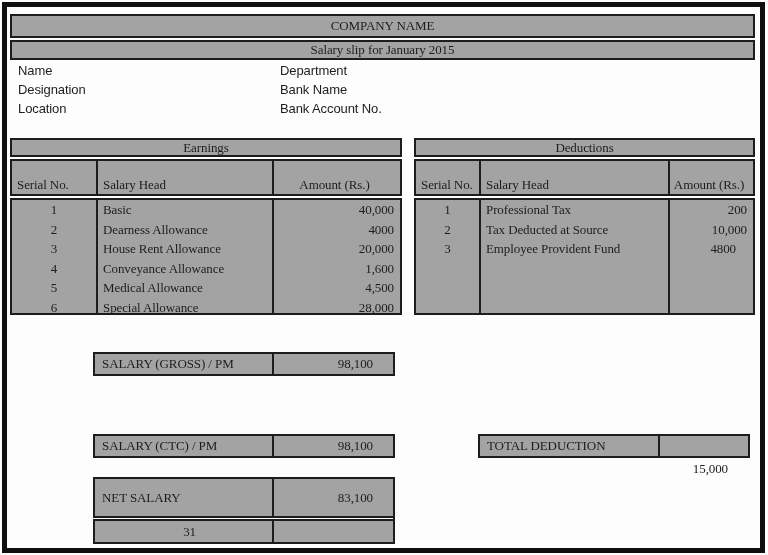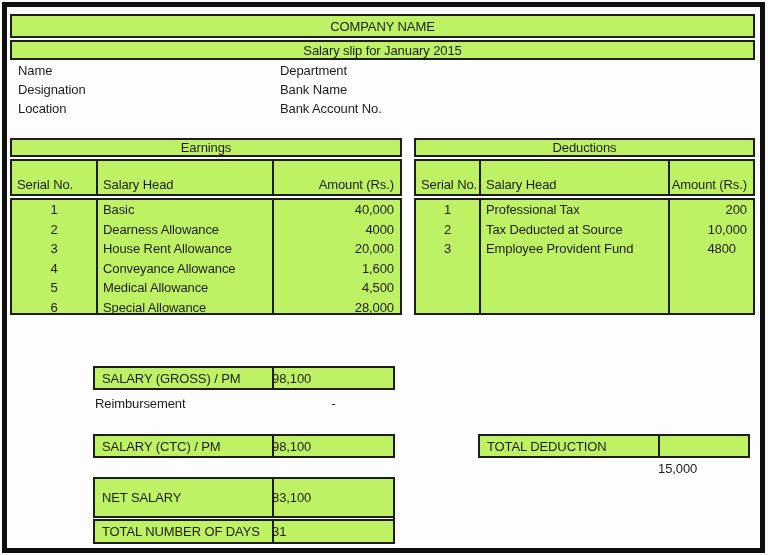--- a/index.html
+++ b/index.html
@@ -11,36 +11,36 @@
     position:relative;width:768px;height:555px;background:var(--bg);
     font-family:"Liberation Sans","DejaVu Sans",sans-serif;
     font-size:13px;color:var(--ink);overflow:hidden;
     letter-spacing:-0.1px;
   }
   .abs{position:absolute;box-sizing:border-box;}
   .frame{
     position:absolute;left:2px;top:2px;right:3px;bottom:2px;
     border:5px solid #0f0f0f;pointer-events:none;z-index:9;
   }
-  .bordered{border:2px solid var(--ink);background:#bef264;}
+  .bordered{border:2px solid var(--ink);background:#a3a3a3;font-family:Liberation Serif, serif;}
   .center-flex{display:flex;align-items:center;justify-content:center;}
   .tbl-title{font-weight:500;}
   .colheader{display:flex;align-items:flex-end;padding-bottom:2px;}
   .colheader .cell{line-height:15px;}
   .cell{box-sizing:border-box;}
   .cell.serial{text-align:center;}
   .colheader .cell.serial{text-align:left;padding-left:5px;}
   .cell.head{padding-left:7px;white-space:nowrap;overflow:hidden;}
   .cell.amount{text-align:right;padding-right:6px;white-space:nowrap;}
-  .colheader .cell.amount{text-align:right;padding-left:3px;}
+  .colheader .cell.amount{text-align:center;padding-left:3px;}
   .trow{display:flex;height:19.5px;line-height:19.5px;}
   .vline{position:absolute;top:0;bottom:0;width:2px;background:var(--ink);}
   .sumbox{display:flex;align-items:center;}
   .sumbox .label{padding-left:7px;white-space:nowrap;}
-  .sumbox .value{text-align:left;padding-right:7px;}
+  .sumbox .value{text-align:right;padding-right:20px;}
   .info-left{position:absolute;left:18px;white-space:nowrap;}
   .info-right{position:absolute;left:280px;white-space:nowrap;}
 </style>
 </head>
 <body>
 
 <div class="canvas">
 
   <div class="frame"></div>
 
@@ -138,30 +138,26 @@
       <div class="cell head" style="width:189px;">Tax Deducted at Source</div>
       <div class="cell amount" style="width:85px;">10,000</div>
     </div>
     <div class="trow">
       <div class="cell serial" style="width:63px;">3</div>
       <div class="cell head" style="width:178px;">Employee Provident Fund</div>
       <div class="cell amount" style="width:85px;">4800</div>
     </div>
   </div>
 
-  <div class="abs bordered sumbox" style="left:93px;top:352px;width:302px;height:24px;margin-top:14px;">
+  <div class="abs bordered sumbox" style="left:93px;top:352px;width:302px;height:24px;">
     <div class="vline" style="left:177px;"></div>
     <div class="cell label" style="width:177px;">SALARY (GROSS) / PM</div>
     <div class="cell value" style="width:121px;">98,100</div>
   </div>
 
-  <div class="abs" style="left:0;top:396px;width:768px;height:19px;">
-    <span class="abs" style="left:95px;white-space:nowrap;">Reimbursement</span>
-    <span class="abs" style="left:272px;width:123px;text-align:center;">-</span>
-  </div>
 
   <div class="abs bordered sumbox" style="left:93px;top:434px;width:302px;height:24px;">
     <div class="vline" style="left:177px;"></div>
     <div class="cell label" style="width:177px;">SALARY (CTC) / PM</div>
     <div class="cell value" style="width:121px;">98,100</div>
   </div>
 
   <div class="abs bordered sumbox" style="left:478px;top:434px;width:272px;height:24px;">
     <div class="vline" style="left:178px;"></div>
     <div class="cell label" style="width:178px;">TOTAL DEDUCTION</div>
@@ -171,17 +167,16 @@
   <div class="abs bordered sumbox" style="left:93px;top:477px;width:302px;height:41px;">
     <div class="vline" style="left:177px;"></div>
     <div class="cell label" style="width:177px;">NET SALARY</div>
     <div class="cell value" style="width:121px;">83,100</div>
   </div>
 
   <div class="abs" style="left:393px;top:501px;width:2px;height:18px;background:var(--ink);"></div>
 
   <div class="abs bordered sumbox" style="left:93px;top:519px;width:302px;height:25px;">
     <div class="vline" style="left:177px;"></div>
-    <div class="cell label" style="width:177px;">TOTAL NUMBER OF DAYS</div>
     <div class="cell value" style="width:121px;">31</div>
   </div>
 
 </div>
 
 </body></html>

